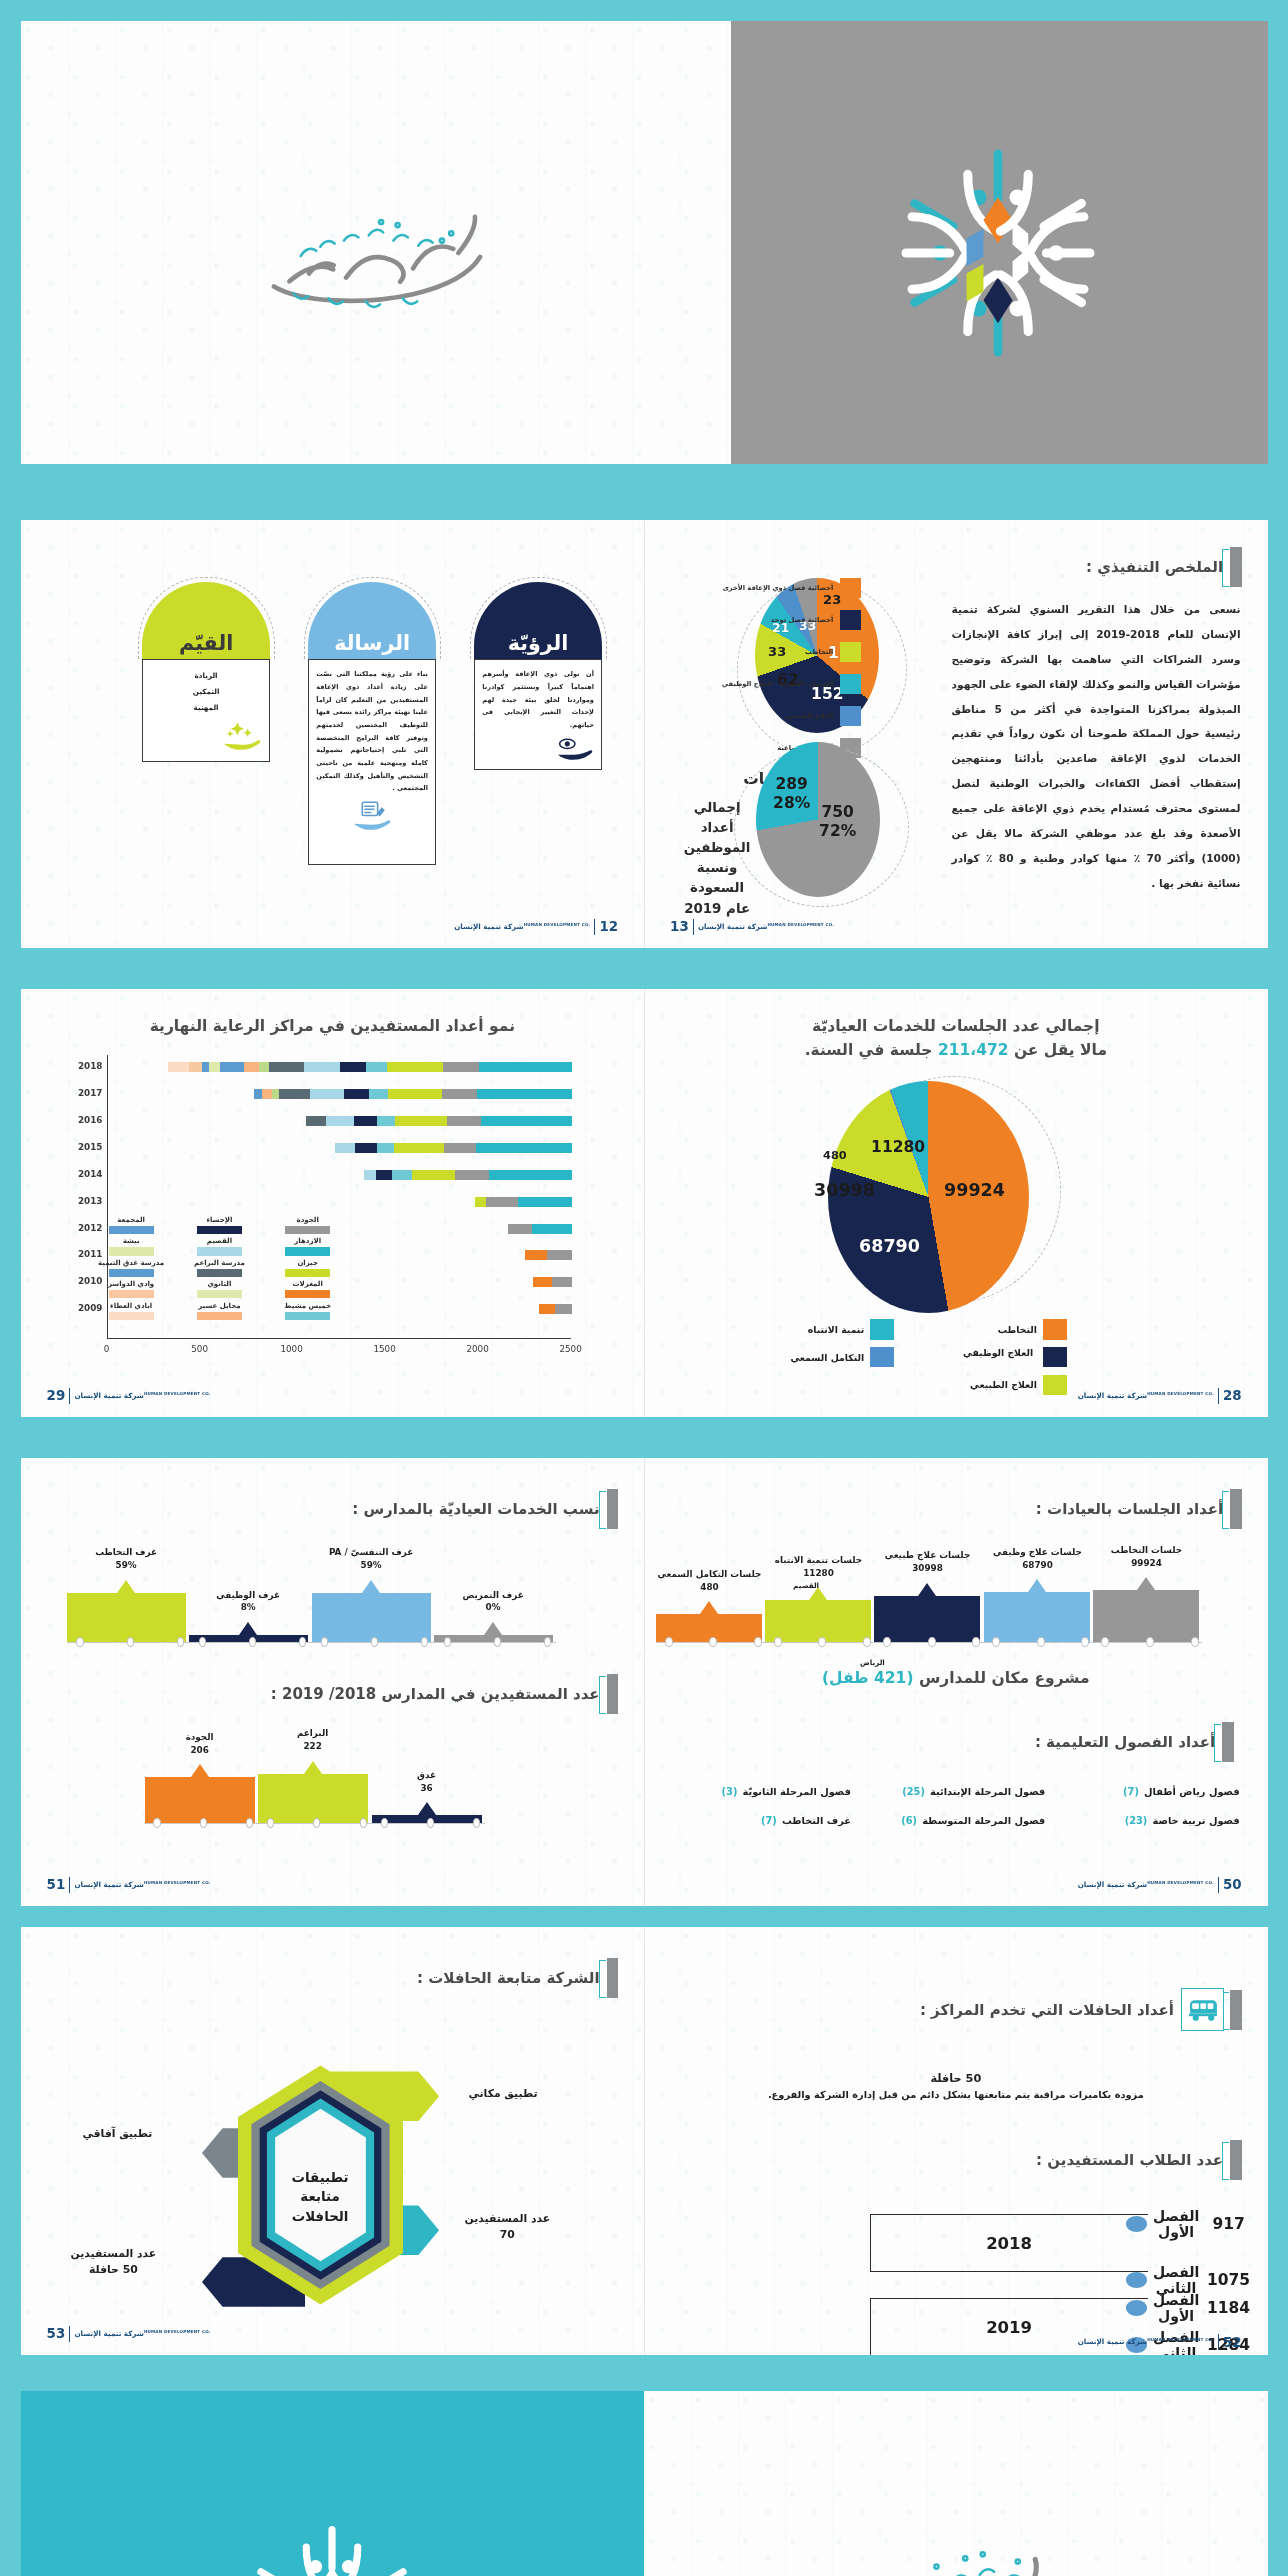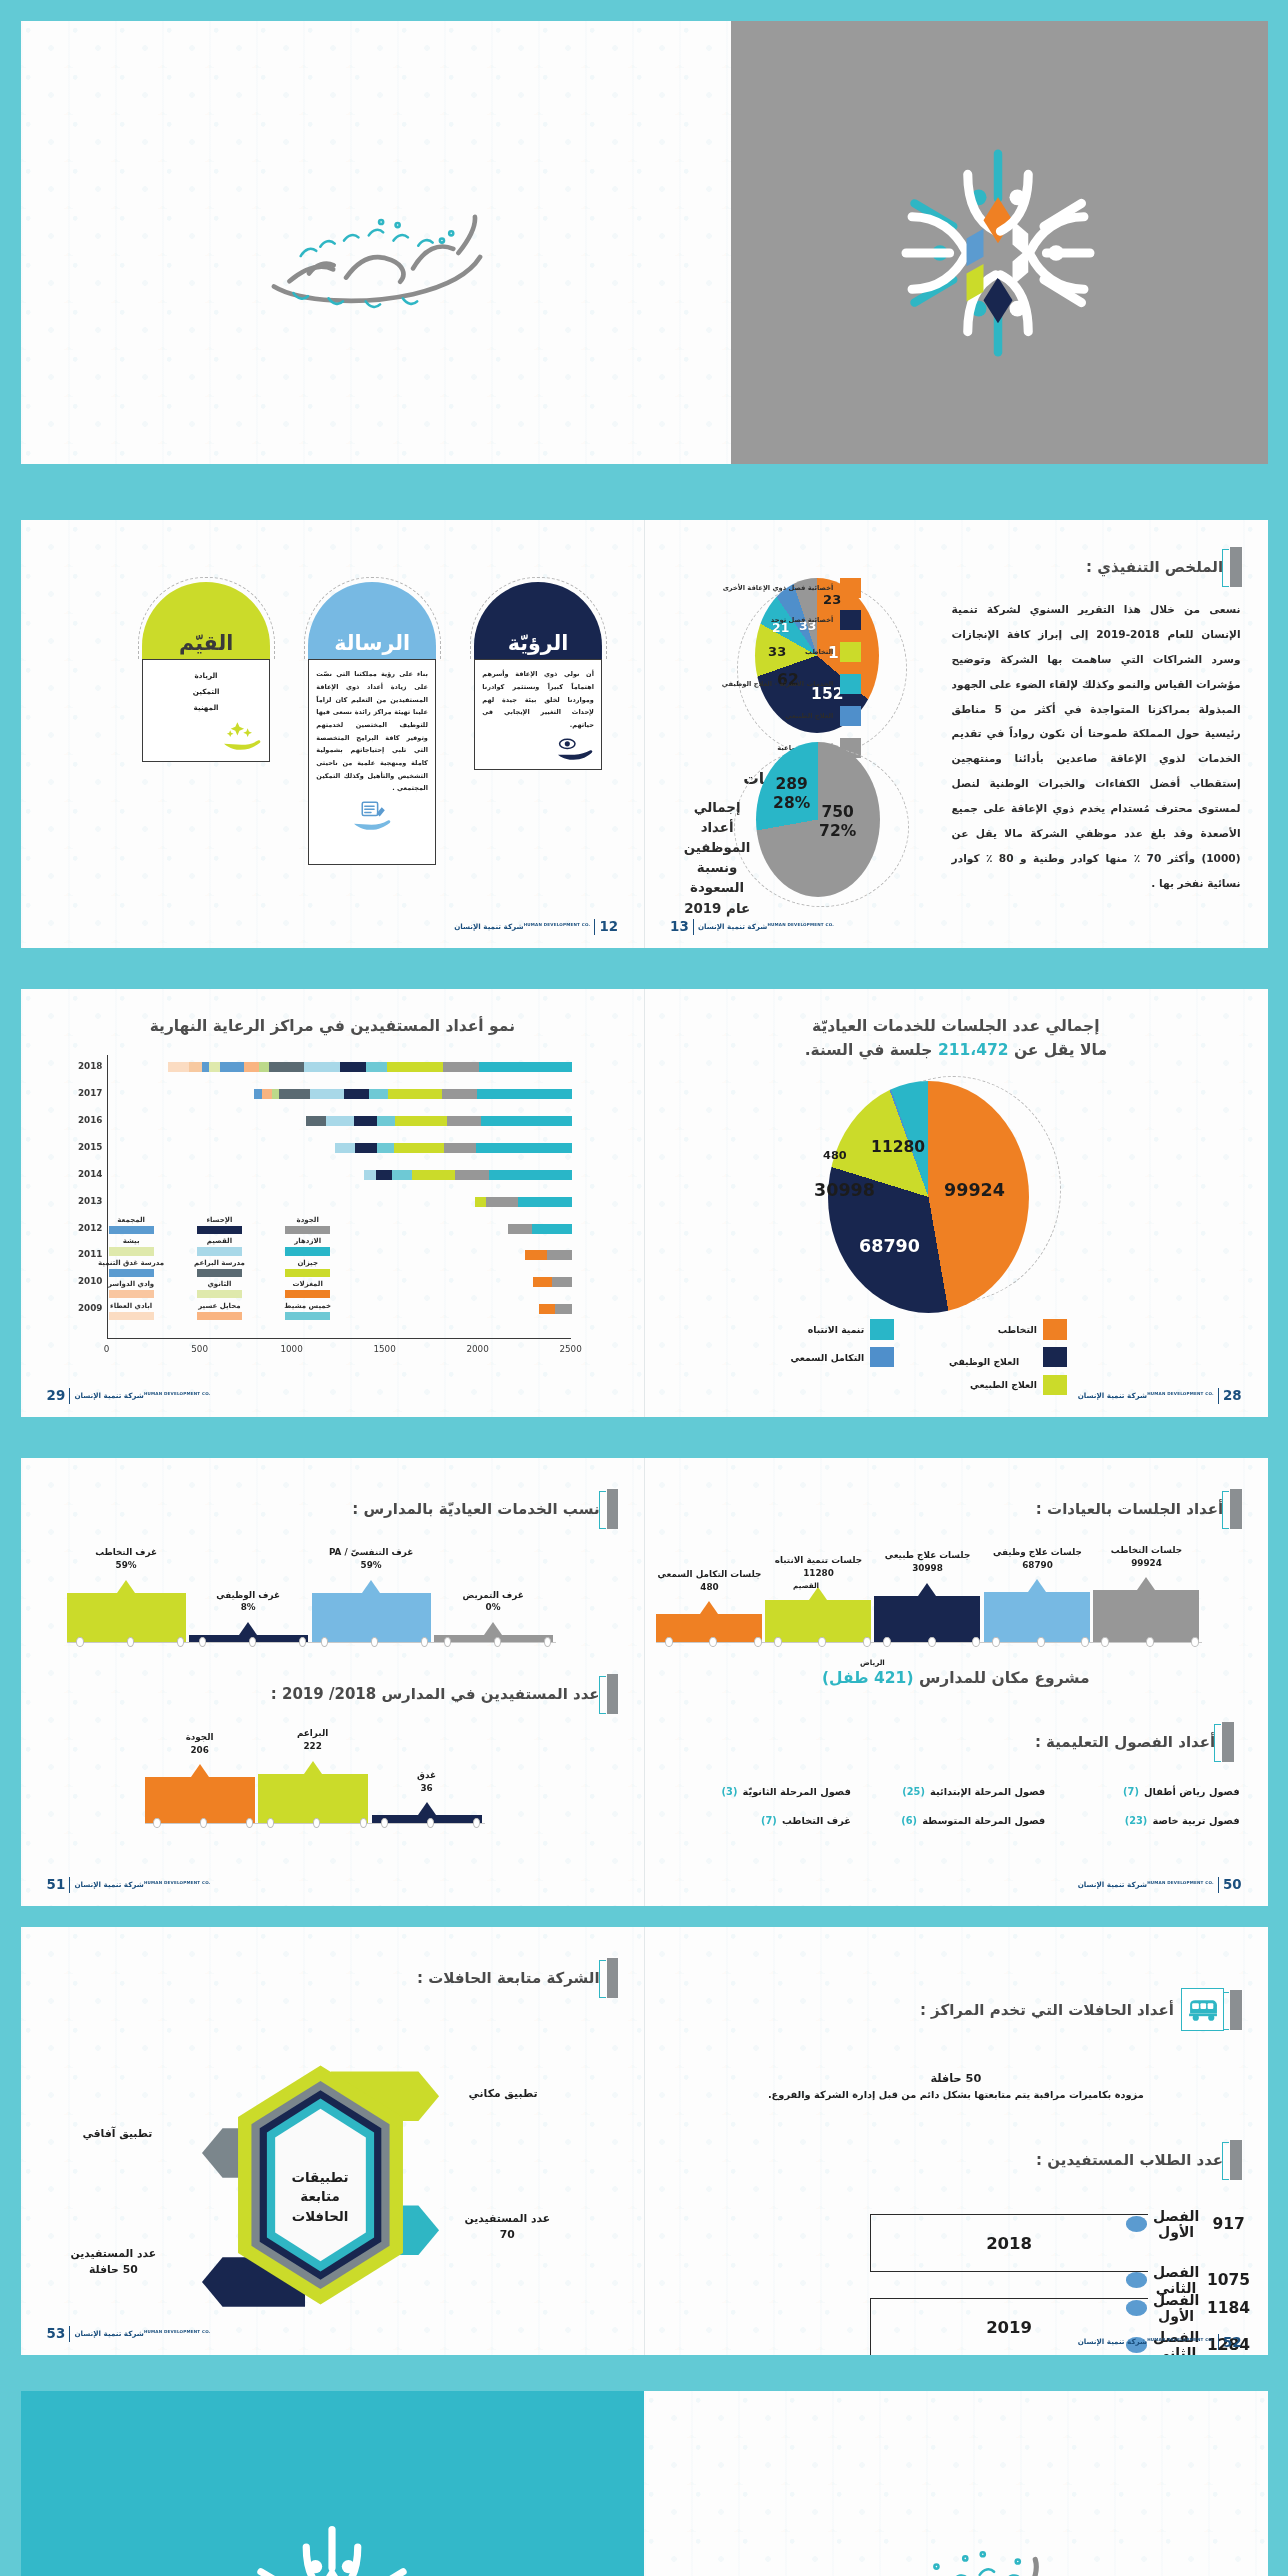--- a/index.html
+++ b/index.html
@@ -568,21 +568,21 @@
     <div id="pie-sessions-legend" style="position:absolute;left:93px;top:330px;width:330px;
          display:grid;grid-template-columns:1fr 1fr;gap:7.2px 15.5px;direction:rtl;">
         <div style="display: flex; align-items: center; gap: 6.2px; justify-content: flex-start;">
           <span style="width:24px;height:20.6px;background:#ef8023;flex:0 0 auto"></span>
       <span style="font-size:9.3px;font-weight:700;color:#1e1e1e;white-space:nowrap">التخاطب</span>
         </div>
         <div style="display: flex; align-items: center; gap: 6.2px; justify-content: flex-start;">
           <span style="width:24px;height:20.6px;background:#29b6c8;flex:0 0 auto"></span>
       <span style="font-size:9.3px;font-weight:700;color:#1e1e1e;white-space:nowrap">تنمية الانتباه</span>
         </div>
-        <div style="display: flex; align-items: flex-end; gap: 24px; justify-content: flex-start;">
+        <div style="display: flex; align-items: flex-start; gap: 10px; justify-content: flex-start;">
           <span style="width:24px;height:20.6px;background:#18264f;flex:0 0 auto"></span>
       <span style="font-size:9.3px;font-weight:700;color:#1e1e1e;white-space:nowrap">العلاج الوظيفي</span>
         </div>
         <div style="display: flex; align-items: center; gap: 6.2px; justify-content: flex-start;">
           <span style="width:24px;height:20.6px;background:#4f8fcb;flex:0 0 auto"></span>
       <span style="font-size:9.3px;font-weight:700;color:#1e1e1e;white-space:nowrap">التكامل السمعي</span>
         </div>
         <div style="display: flex; align-items: center; gap: 6.2px; justify-content: flex-start;">
           <span style="width:24px;height:20.6px;background:#cbdb2a;flex:0 0 auto"></span>
       <span style="font-size:9.3px;font-weight:700;color:#1e1e1e;white-space:nowrap">العلاج الطبيعي</span>

